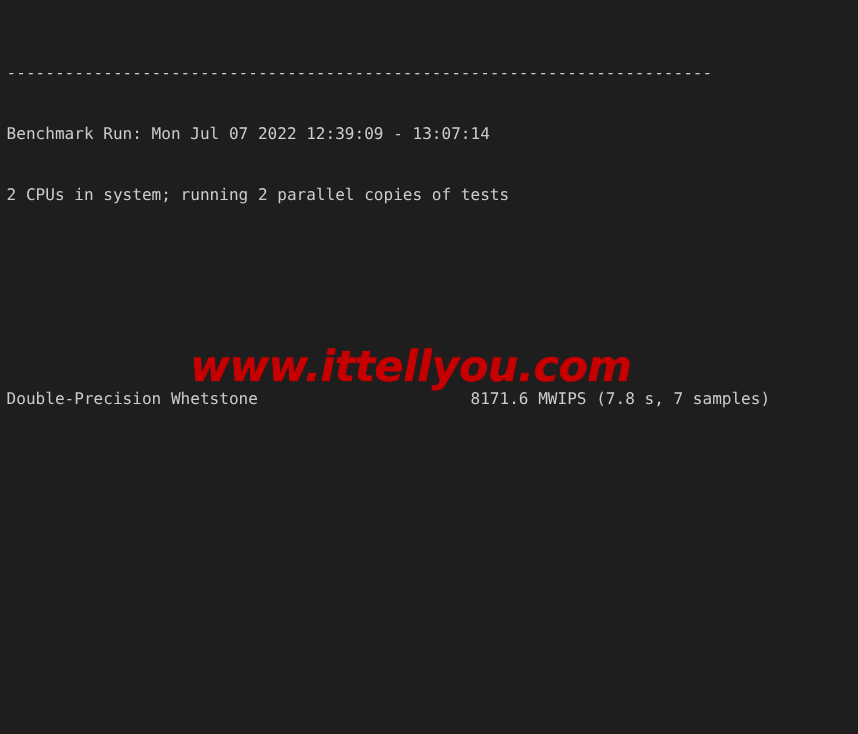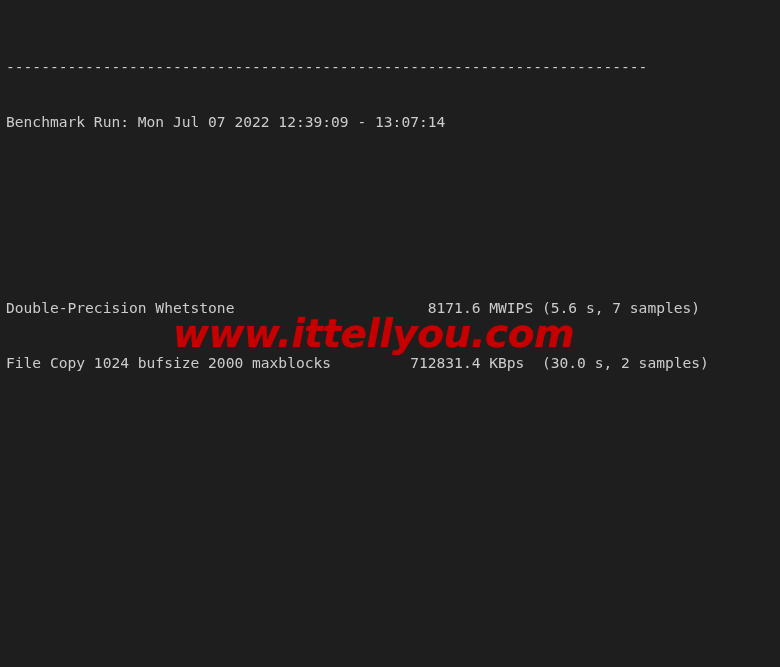--- a/index.html
+++ b/index.html
@@ -61,25 +61,25 @@
 <body>
 
 <div id="terminal">
 
   <div class="watermark">www.ittellyou.com</div>
 
   <div class="console">
 
     <span class="line">-------------------------------------------------------------------------</span>
     <span class="line">Benchmark Run: Mon Jul 07 2022 12:39:09 - 13:07:14</span>
+    <span class="line">2 CPUs in system; running 2 parallel copies of tests</span>
     <span class="blank"></span>
     <span class="blank"></span>
 
-    <span class="line">Double-Precision Whetstone                      8171.6 MWIPS (5.6 s, 7 samples)</span>
-    <span class="line">File Copy 1024 bufsize 2000 maxblocks         712831.4 KBps  (30.0 s, 2 samples)</span>
+    <span class="line">Double-Precision Whetstone                      8171.6 MWIPS (7.8 s, 7 samples)</span>
     
     
     
     
     
     
 
     
 
     

